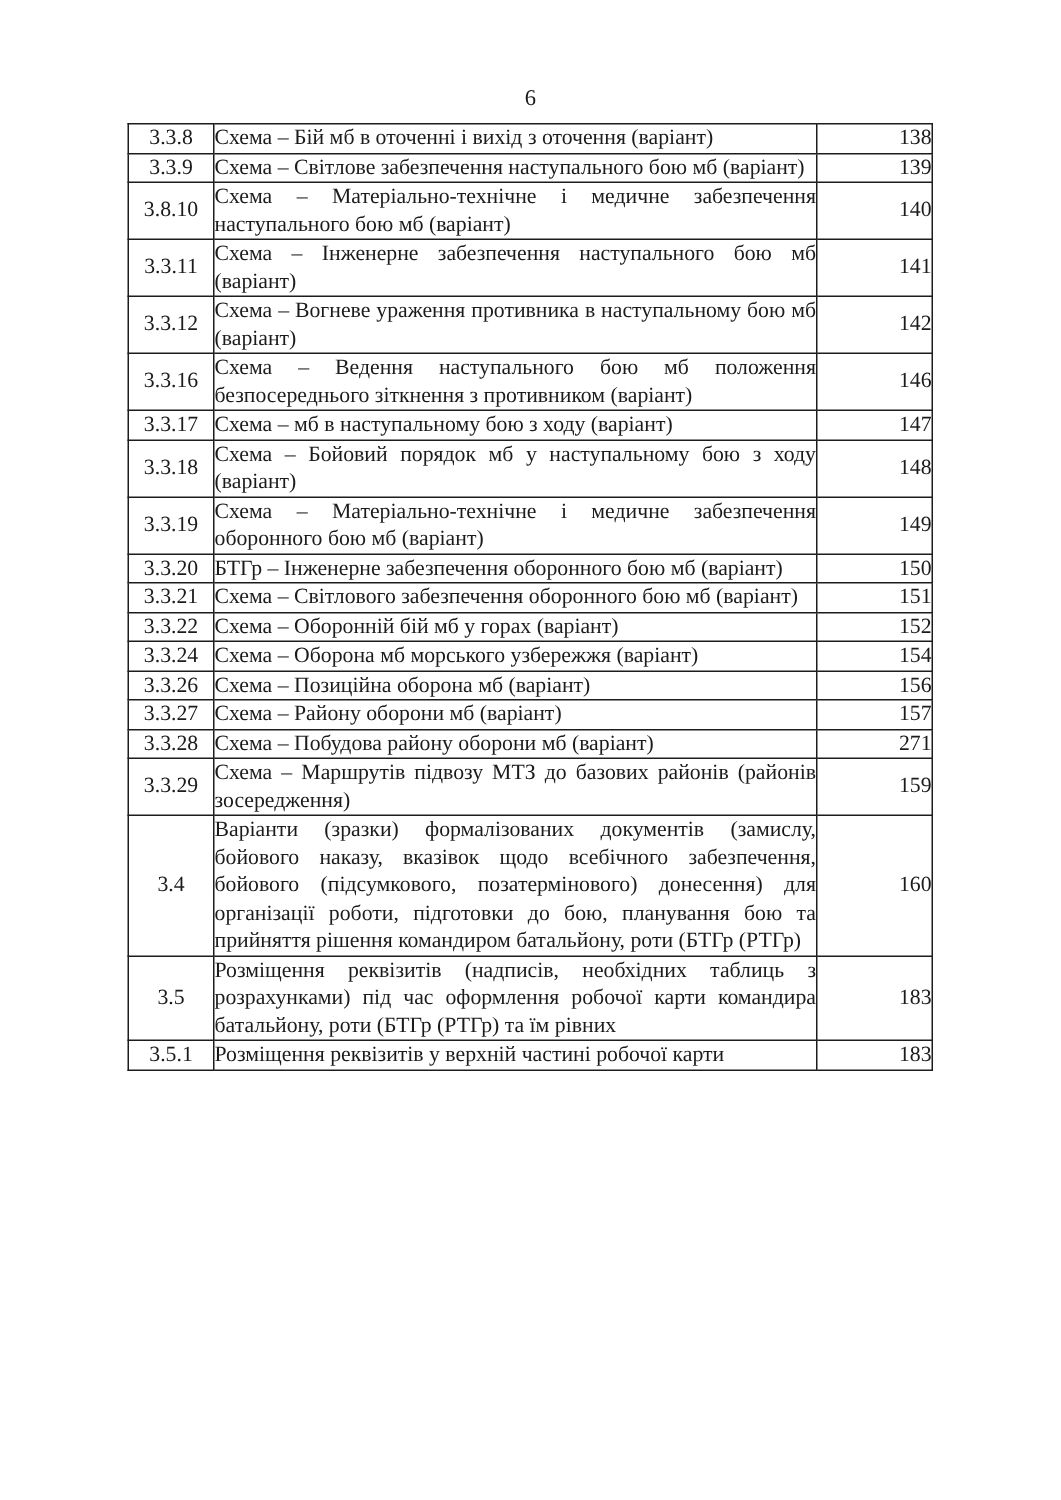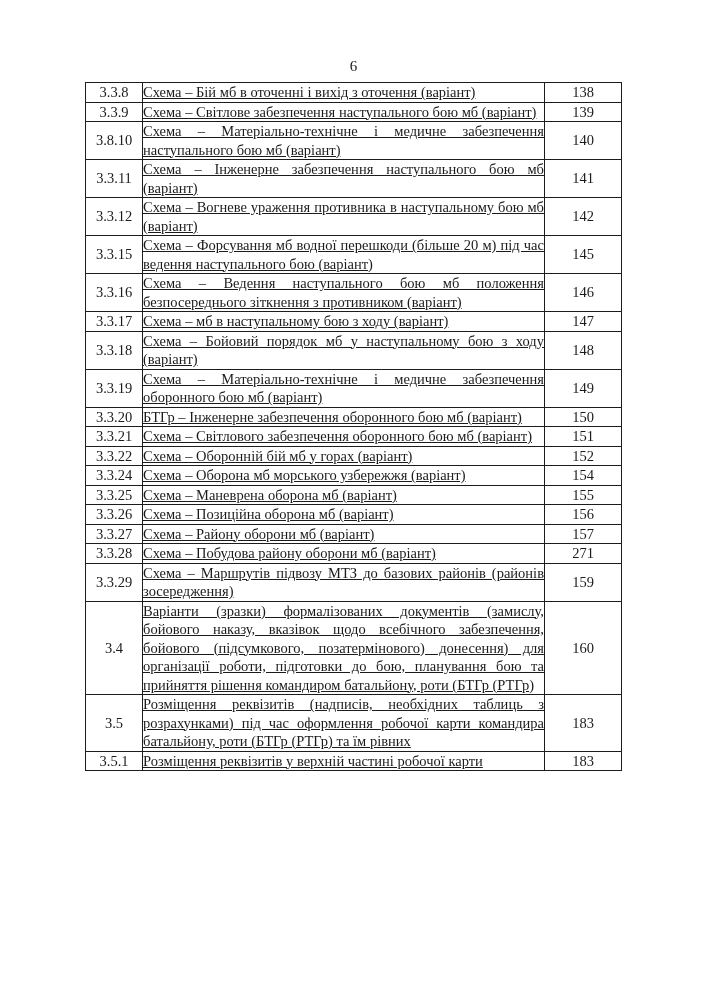--- a/index.html
+++ b/index.html
@@ -42,24 +42,23 @@
     padding: 0;
     overflow: hidden;
   }
   td.cell-num {
     text-align: center;
   }
   td.cell-title {
     text-align: justify;
     text-align-last: left;
     padding: 0 4px 0 5px;
-    text-decoration: underline;
   }
   td.cell-page {
-    text-align: center;
+    text-align: right;
   }
 </style>
 </head>
 <body>
 
 <div class="page">
   <div class="page-number">6</div>
 
   <table class="toc">
     <colgroup>
@@ -93,25 +92,20 @@
   </tr>
 
   <tr>
     <td class="cell-num">3.3.12</td>
     <td class="cell-title">Схема – Вогневе ураження противника в наступальному бою мб (варіант)</td>
     <td class="cell-page">142</td>
   </tr>
 
 
 
-  <tr>
-    <td class="cell-num">3.3.15</td>
-    <td class="cell-title">Схема – Форсування мб водної перешкоди (більше 20 м) під час ведення наступального бою (варіант)</td>
-    <td class="cell-page">145</td>
-  </tr>
 
   <tr>
     <td class="cell-num">3.3.16</td>
     <td class="cell-title">Схема – Ведення наступального бою мб положення безпосереднього зіткнення з противником (варіант)</td>
     <td class="cell-page">146</td>
   </tr>
 
   <tr>
     <td class="cell-num">3.3.17</td>
     <td class="cell-title">Схема – мб в наступальному бою з ходу (варіант)</td>
@@ -148,25 +142,20 @@
     <td class="cell-page">152</td>
   </tr>
 
 
   <tr>
     <td class="cell-num">3.3.24</td>
     <td class="cell-title">Схема – Оборона мб морського узбережжя (варіант)</td>
     <td class="cell-page">154</td>
   </tr>
 
-  <tr>
-    <td class="cell-num">3.3.25</td>
-    <td class="cell-title">Схема – Маневрена оборона мб (варіант)</td>
-    <td class="cell-page">155</td>
-  </tr>
 
   <tr>
     <td class="cell-num">3.3.26</td>
     <td class="cell-title">Схема – Позиційна оборона мб (варіант)</td>
     <td class="cell-page">156</td>
   </tr>
 
   <tr>
     <td class="cell-num">3.3.27</td>
     <td class="cell-title">Схема – Району оборони мб (варіант)</td>

